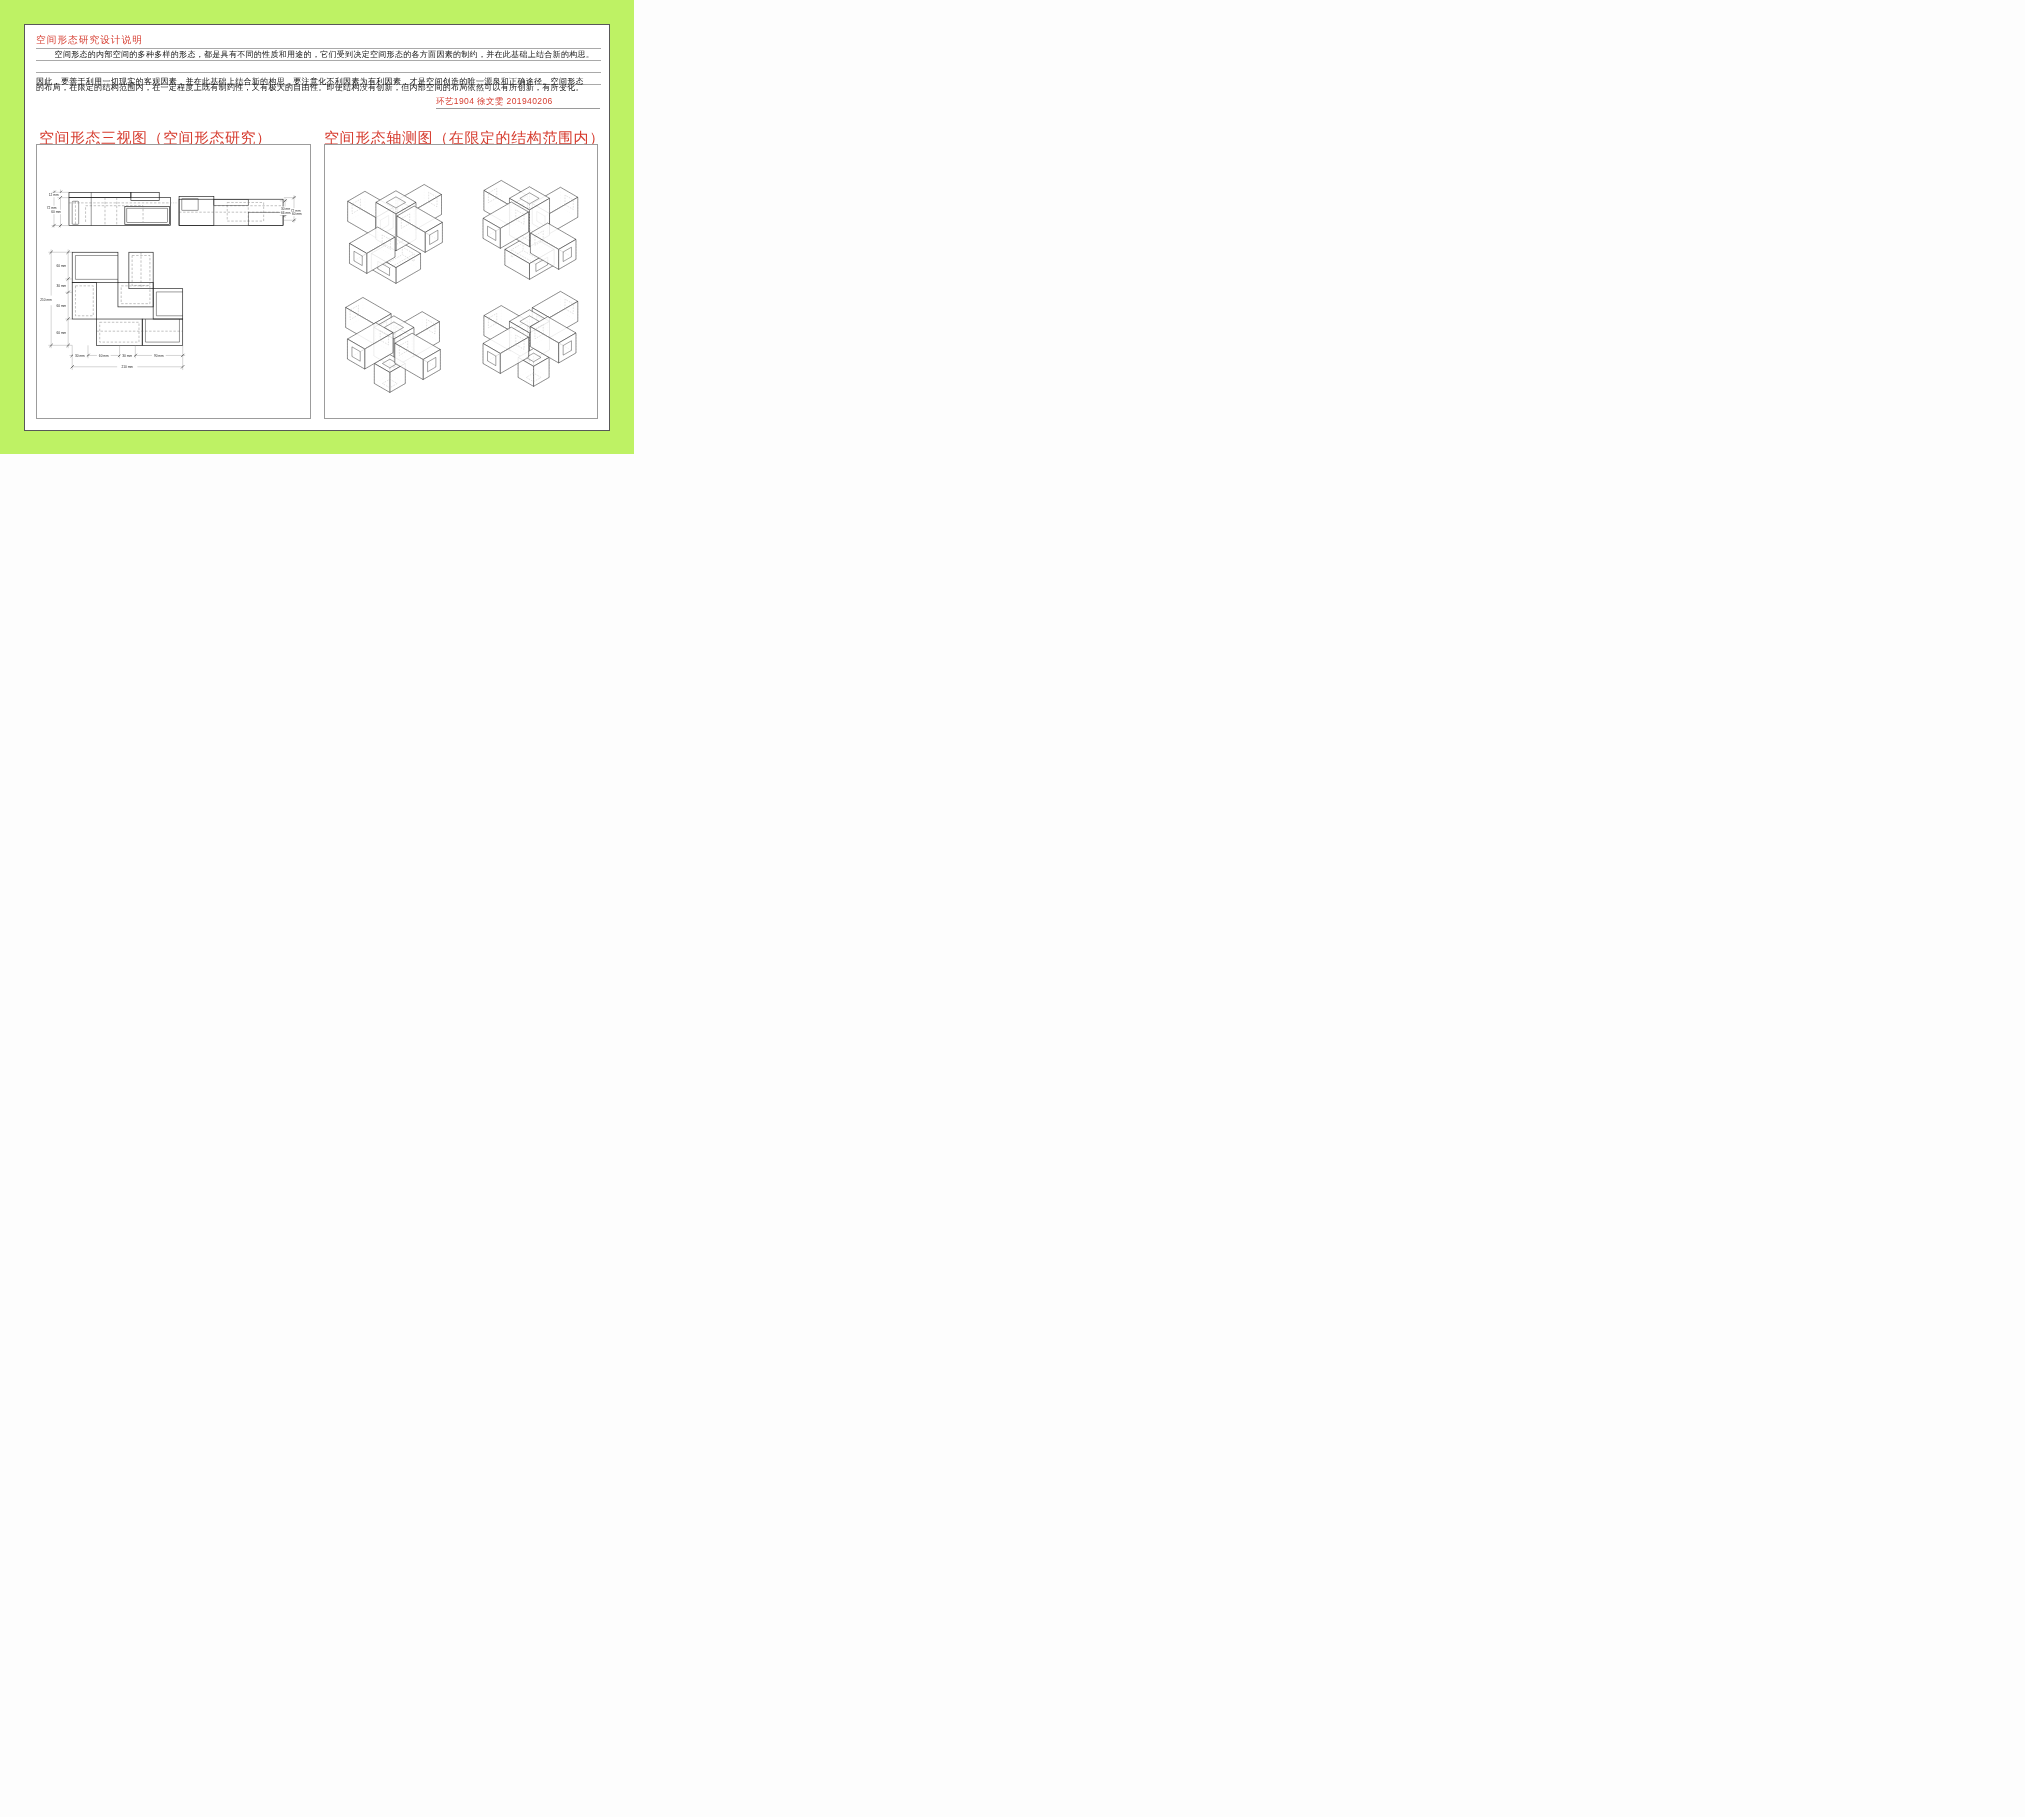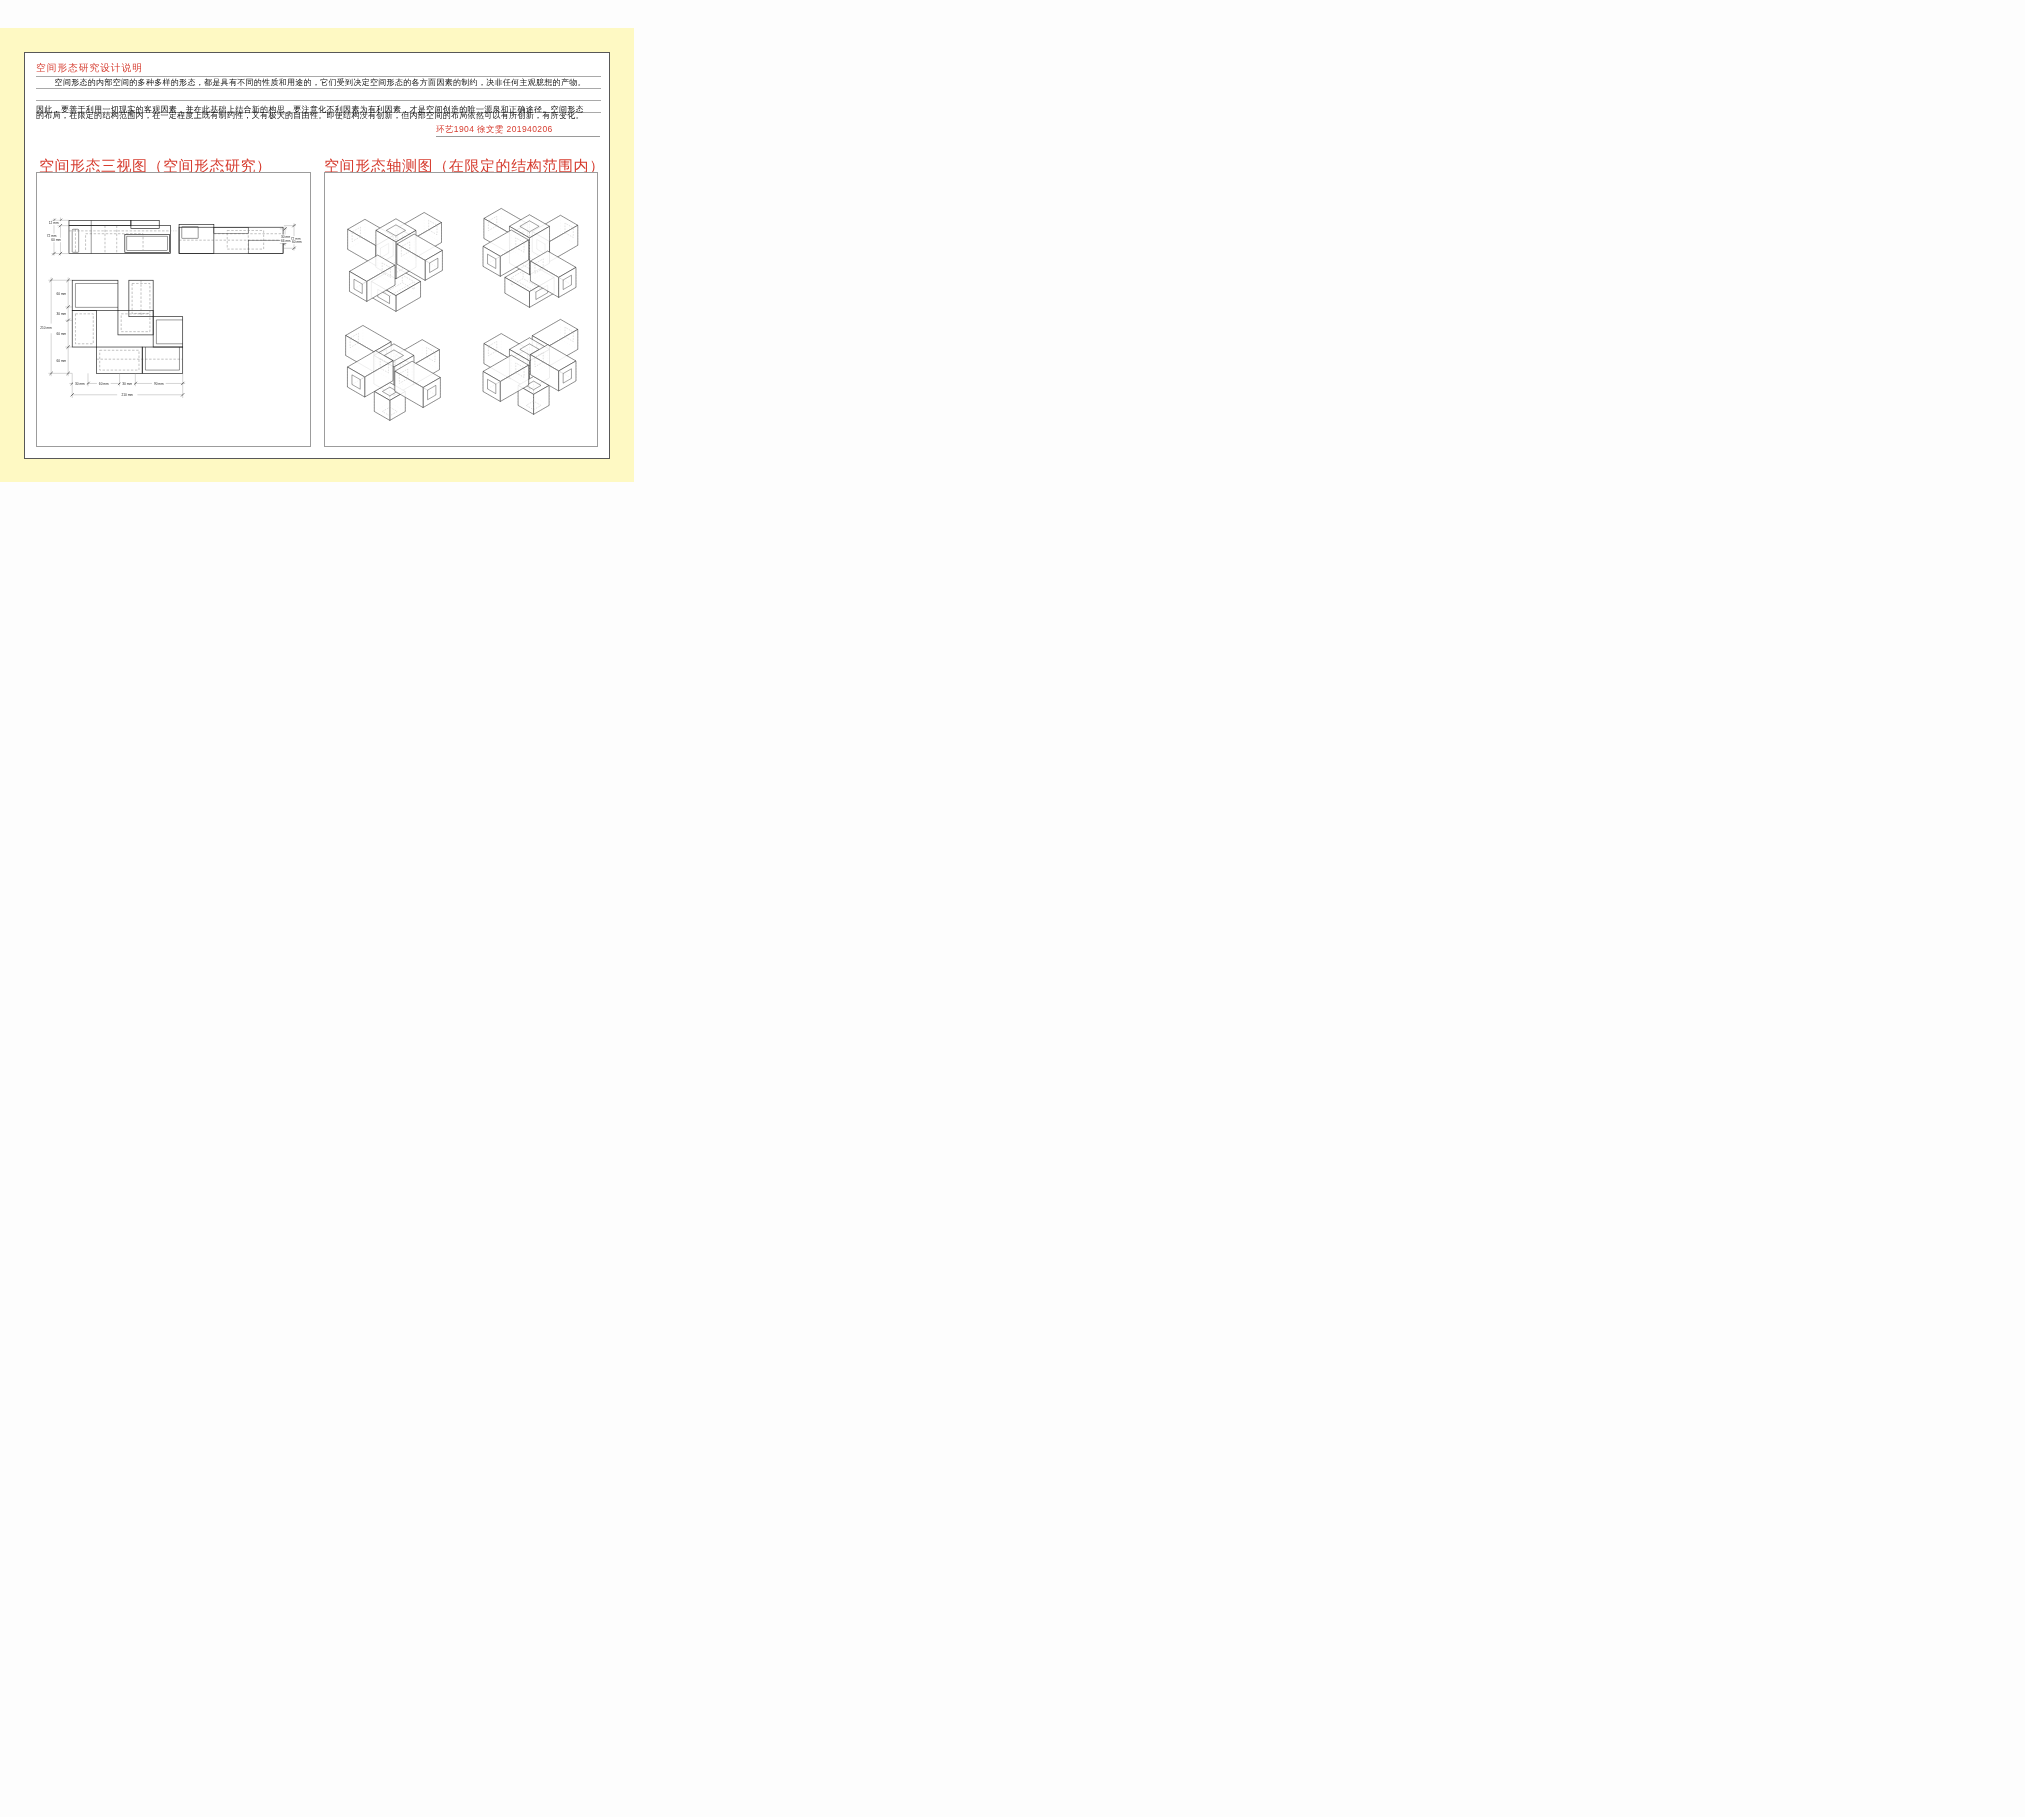--- a/index.html
+++ b/index.html
@@ -1,17 +1,17 @@
 <!DOCTYPE html>
 <html style="font-size:6.5px"><head>
 <meta charset="utf-8">
 <style>
   html,body{margin:0;padding:0;background:#fdfdfd;}
-  .stage{position:relative;width:634px;height:454px;background:#fef9c3;overflow:hidden;
-         font-family:"Liberation Sans","DejaVu Sans",sans-serif;color:#1c1c1c;margin-top:28px;}
+  .stage{position:relative;width:634px;height:454px;background:#bef264;overflow:hidden;
+         font-family:"Liberation Sans","DejaVu Sans",sans-serif;color:#1c1c1c;}
   .frame{position:absolute;left:23.5px;top:23.5px;width:586px;height:407px;
          border:1.2px solid #585858;box-sizing:border-box;background:#fff;}
   .title{position:absolute;left:36px;top:34px;font-size:9.7px;letter-spacing:1px;
          color:#d63c2f;font-weight:400;white-space:nowrap;}
   .rule{position:absolute;left:36px;width:565px;height:0.8px;background:#a9a9a9;}
   .bodyline{position:absolute;left:36px;width:567px;height:11.3px;line-height:11.3px;
             font-size:8px;letter-spacing:0.3px;white-space:nowrap;color:#111;}
   .indent{padding-left:18.6px;}
   .author{position:absolute;left:436px;top:96px;width:164px;
           font-size:8.5px;letter-spacing:0.4px;color:#d63c2f;white-space:nowrap;}
@@ -42,21 +42,21 @@
 <div class="stage">
   <div class="frame"></div>
 
   <div class="title">空间形态研究设计说明</div>
 
   <div class="rule" style="top:48px"></div>
   <div class="rule" style="top:60px"></div>
   <div class="rule" style="top:72px"></div>
   <div class="rule" style="top:84px"></div>
 
-  <div class="bodyline indent" style="top:49px">空间形态的内部空间的多种多样的形态，都是具有不同的性质和用途的，它们受到决定空间形态的各方面因素的制约，决非任何主观臆想的产物。</div>
+  <div class="bodyline indent" style="top:49px">空间形态的内部空间的多种多样的形态，都是具有不同的性质和用途的，它们受到决定空间形态的各方面因素的制约，并在此基础上结合新的构思。</div>
   <div class="bodyline" style="top:76px">因此，要善于利用一切现实的客观因素，并在此基础上结合新的构思，要注意化不利因素为有利因素，才是空间创造的唯一源泉和正确途径。空间形态</div>
   <div class="bodyline" style="top:82px">的布局，在限定的结构范围内，在一定程度上既有制约性，又有极大的自由性。即使结构没有创新，但内部空间的布局依然可以有所创新，有所变化。</div>
 
   <div class="author">环艺1904  徐文雯  201940206</div>
   <div class="author-line"></div>
 
   <div class="sec-title sec-left">空间形态三视图（空间形态研究）</div>
   <div class="sec-title sec-right">空间形态轴测图（在限定的结构范围内）</div>
 
   <div class="panel panel-left">

